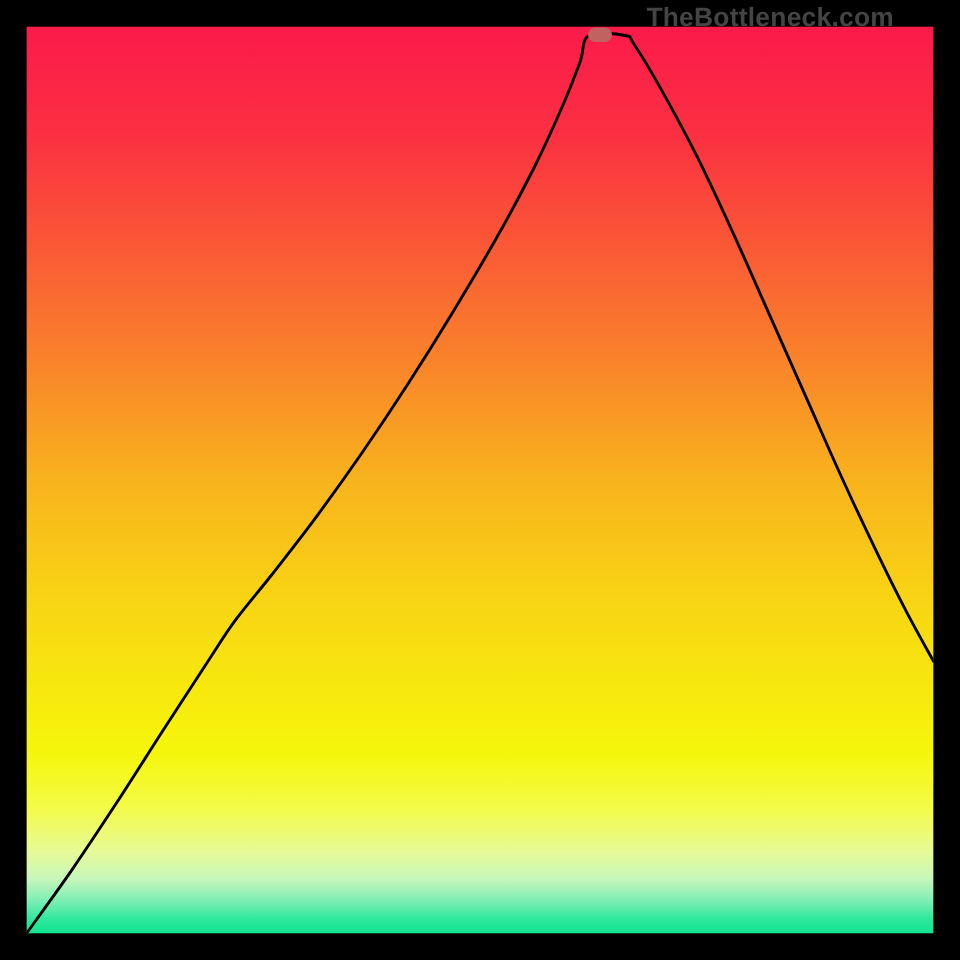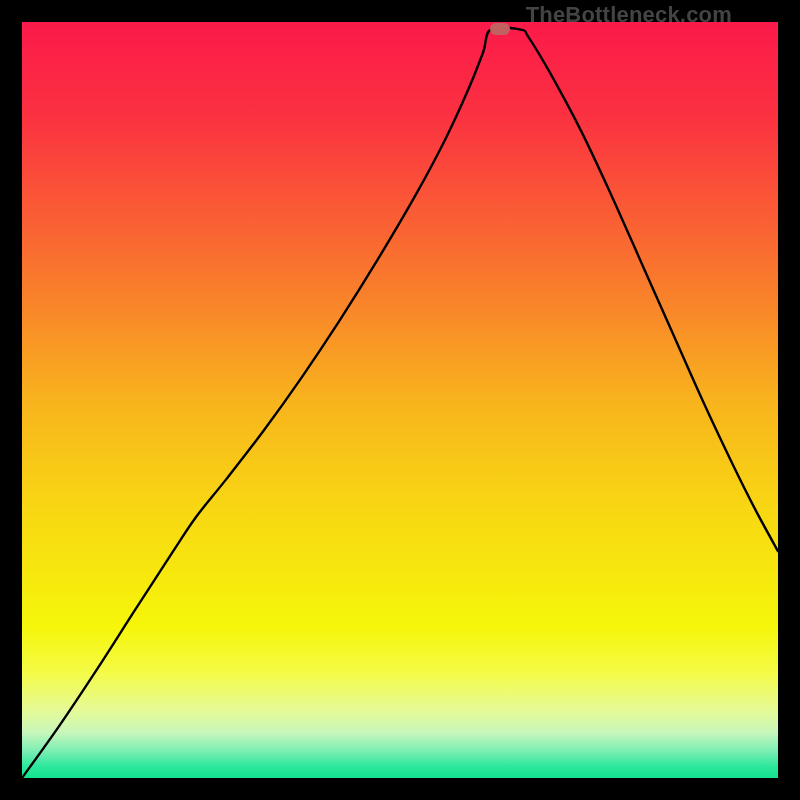--- a/index.html
+++ b/index.html
@@ -9,20 +9,21 @@
     height: 800px;
     background: #000000;
     overflow: hidden;
   }
   .frame {
     position: absolute;
     left: 0;
     top: 0;
     width: 756px;
     height: 800px;
+    padding-left: 13px;
   }
   .plot {
     position: absolute;
     left: 22px;
     top: 22px;
     width: 756px;
     height: 756px;
   }
   svg {
     display: block;

